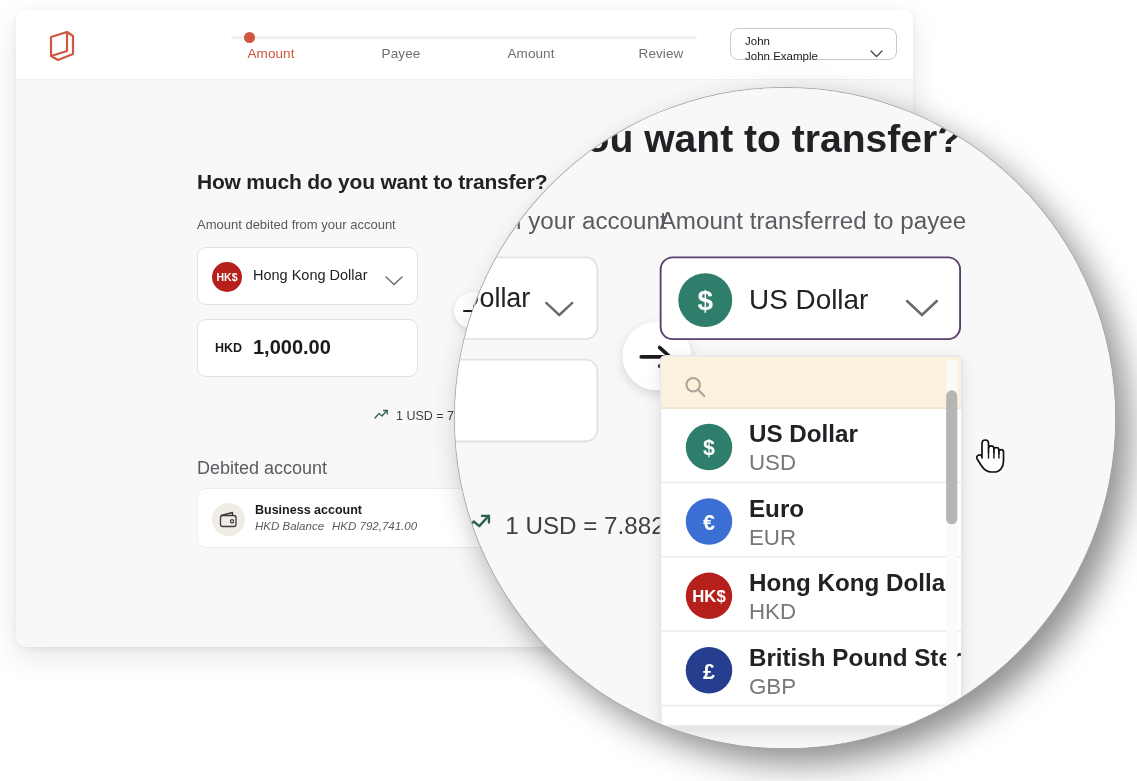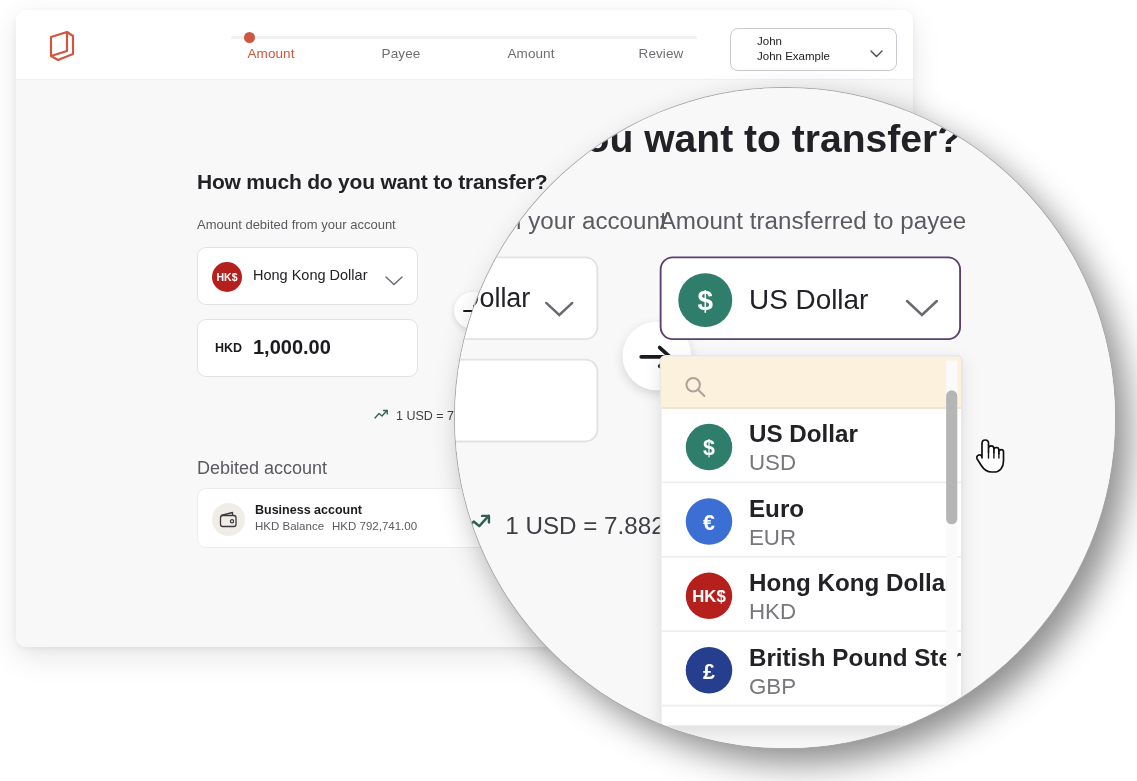--- a/index.html
+++ b/index.html
@@ -88,25 +88,25 @@
     color: #6f6f73;
     letter-spacing: .1px;
   }
   .step.active { color: #cf563f; }
 
   .user-select {
     position: absolute;
     right: 16px;
     top: 18px;
     width: 167px;
-    height: 43px;
+    height: 32px;
     border: 1px solid #c9c9cf;
     border-radius: 8px;
     background: #fff;
-    padding: 5px 10px 0 26px;
+    padding: 5px 10px 0 14px;
   }
   .user-line1 { font-size: 11.5px; color: #1b1b1f; line-height: 15px; }
   .user-line2 { font-size: 11.5px; color: #1b1b1f; line-height: 15px; }
   .user-chev {
     position: absolute;
     right: 13px;
     top: 15px;
     width: 13px;
     height: 8px;
   }
@@ -264,20 +264,21 @@
     font-size: 12.5px;
     font-weight: bold;
     color: #1b1b1f;
   }
   .debit-card .acct-bal {
     position: absolute;
     left: 57px;
     top: 31px;
     font-size: 11.5px;
     color: #5a5a60;
+    font-style: italic;
   }
   .debit-card .acct-bal .sep { display: inline-block; width: 8px; }
 
   
   .mag-wrap {
     position: absolute;
     left: 455px;
     top: 88px;
     width: 660px;
     height: 660px;

